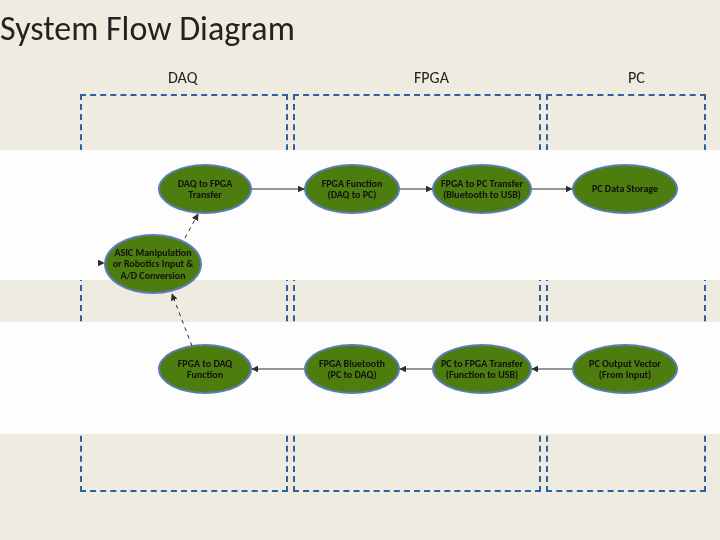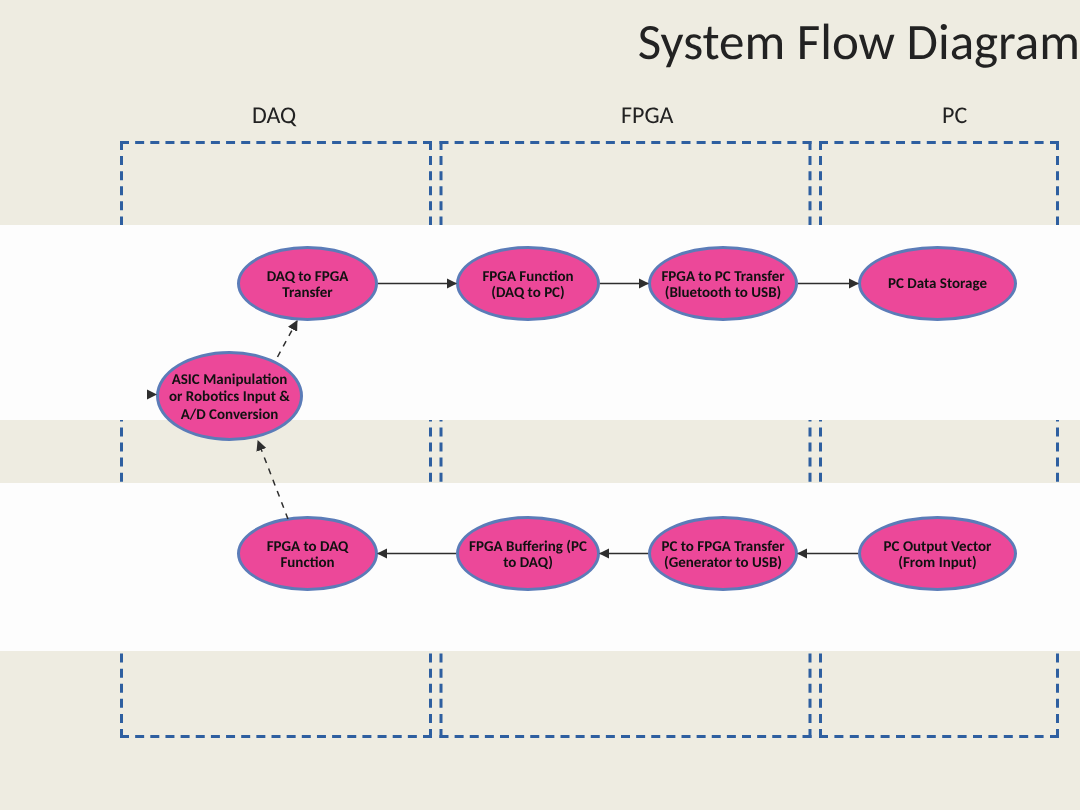--- a/index.html
+++ b/index.html
@@ -1,21 +1,21 @@
 <!DOCTYPE html>
 <html><head>
 <meta charset="utf-8">
 <style>
   html,body{margin:0;padding:0;width:720px;height:540px;background:#eeece1;font-family:"Calibri","Arial",sans-serif;overflow:hidden}
   .slide{position:relative;width:720px;height:540px}
-  .title{position:absolute;left:0;right:0;top:8px;text-align:right;font-size:34px;color:#222;font-weight:400}
+  .title{position:absolute;left:0;right:0;top:8px;text-align:left;font-size:34px;color:#222;font-weight:400}
   .group-label{position:absolute;font-size:16px;color:#222}
   .group-box{position:absolute;border:2px dashed #2e5fa0;background:transparent}
   .band{position:absolute;left:0;right:0;background:#fdfdfd}
-  .node{position:absolute;border:2px solid #5b7cb8;background:#ec4899;border-radius:50%;font-size:10px;line-height:1.15;font-weight:700;color:#111;display:flex;align-items:center;justify-content:center;text-align:center;padding:4px 6px;box-sizing:border-box}
+  .node{position:absolute;border:2px solid #5b7cb8;background:#4d7c0f;border-radius:50%;font-size:10px;line-height:1.15;font-weight:700;color:#111;display:flex;align-items:center;justify-content:center;text-align:center;padding:4px 6px;box-sizing:border-box}
   svg.arrows{position:absolute;left:0;top:0;width:720px;height:540px;pointer-events:none}
   .arrow-line{stroke:#2e2e2e;stroke-width:1;fill:none}
   .arrow-line.dash{stroke-dasharray:4 4}
 </style>
 </head>
 <body>
 
 <div class="slide">
   <div class="title">System Flow Diagram</div>
 
@@ -29,24 +29,24 @@
 
   <div class="band" style="top:150px;height:130px"></div>
   <div class="band" style="top:322px;height:112px"></div>
 
   <div class="node" style="left:104px;top:234px;width:98px;height:60px">ASIC Manipulation or Robotics Input &amp; A/D Conversion</div>
 
   <div class="node" style="left:158px;top:164px;width:94px;height:50px">DAQ to FPGA Transfer</div>
   <div class="node" style="left:158px;top:344px;width:94px;height:50px">FPGA to DAQ Function</div>
 
   <div class="node" style="left:304px;top:164px;width:96px;height:50px">FPGA Function (DAQ to PC)</div>
-  <div class="node" style="left:304px;top:344px;width:96px;height:50px">FPGA Buffering (PC to DAQ)</div>
+  <div class="node" style="left:304px;top:344px;width:96px;height:50px">FPGA Bluetooth (PC to DAQ)</div>
 
   <div class="node" style="left:432px;top:164px;width:100px;height:50px">FPGA to PC Transfer (Bluetooth to USB)</div>
-  <div class="node" style="left:432px;top:344px;width:100px;height:50px">PC to FPGA Transfer (Generator to USB)</div>
+  <div class="node" style="left:432px;top:344px;width:100px;height:50px">PC to FPGA Transfer (Function to USB)</div>
 
   <div class="node" style="left:572px;top:164px;width:106px;height:50px">PC Data Storage</div>
   <div class="node" style="left:572px;top:344px;width:106px;height:50px">PC Output Vector (From Input)</div>
 
   <svg class="arrows">
     <defs>
       <marker id="ah" viewBox="0 0 10 10" refX="9" refY="5" markerWidth="7" markerHeight="7" orient="auto-start-reverse">
         <path d="M0,0 L10,5 L0,10 z" fill="#2e2e2e"></path>
       </marker>
     </defs>

